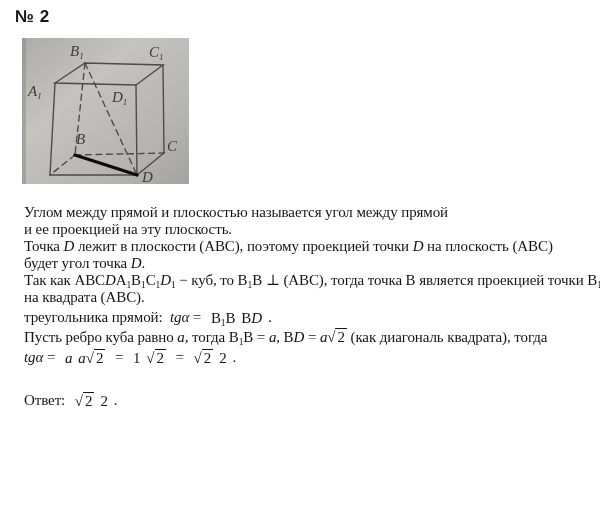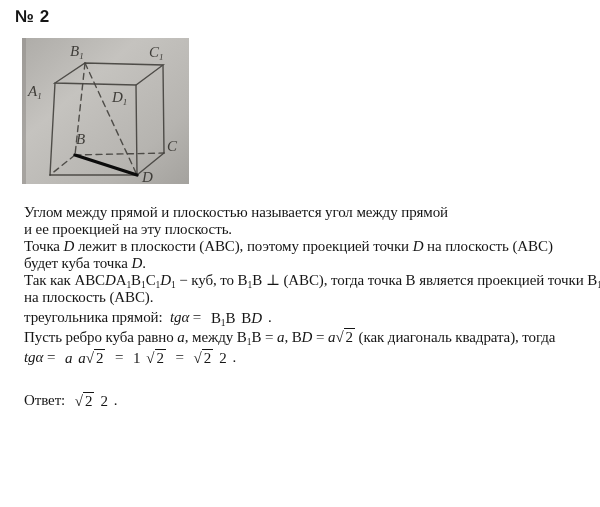--- a/index.html
+++ b/index.html
@@ -76,29 +76,29 @@
   <text x="54" y="106"><tspan>B</tspan></text>
   <text x="145" y="113"><tspan>C</tspan></text>
   <text x="120" y="144"><tspan>D</tspan></text>
 </svg>
 
 <div class="solution">
   <div>
       <div class="line"><span>Углом между прямой и плоскостью называется угол между прямой</span></div>
       <div class="line"><span>и ее проекцией на эту плоскость.</span></div>
       <div class="line"><span>Точка </span><span class="it">D</span><span> лежит в плоскости (ABC), поэтому проекцией точки </span><span class="it">D</span><span> на плоскость (ABC)</span></div>
-      <div class="line"><span>будет куба точка </span><span class="it">D</span><span>.</span></div>
+      <div class="line"><span>будет угол точка </span><span class="it">D</span><span>.</span></div>
       <div class="line"><span>Так как ABC</span><span class="it">D</span><span>A</span><sub>1</sub><span>B</span><sub>1</sub><span>C</span><sub>1</sub><span class="it">D</span><sub>1</sub><span> − куб, то B</span><sub>1</sub><span>B ⊥ (ABC), тогда точка B является проекцией точки B</span><sub>1</sub></div>
-      <div class="line"><span>на плоскость (ABC).</span></div>
+      <div class="line"><span>на квадрата (ABC).</span></div>
       <div class="line mline"><span>треугольника прямой: </span><span class="it">tgα</span><span> = </span><span class="frac">
           <span class="fnum"><span>B</span><sub>1</sub><span>B</span></span>
           <span class="fbar"></span>
           <span class="fden"><span>B</span><span class="it">D</span></span>
         </span><span>.</span></div>
-      <div class="line"><span>Пусть ребро куба равно </span><span class="it">a</span><span>, между B</span><sub>1</sub><span>B = </span><span class="it">a</span><span>, B</span><span class="it">D</span><span> = </span><span class="it">a</span><span class="sq"><span class="sqs">√</span><span class="sqr"><span>2</span></span></span><span> (как диагональ квадрата), тогда</span></div>
+      <div class="line"><span>Пусть ребро куба равно </span><span class="it">a</span><span>, тогда B</span><sub>1</sub><span>B = </span><span class="it">a</span><span>, B</span><span class="it">D</span><span> = </span><span class="it">a</span><span class="sq"><span class="sqs">√</span><span class="sqr"><span>2</span></span></span><span> (как диагональ квадрата), тогда</span></div>
       <div class="line mline"><span class="it">tgα</span><span> = </span><span class="frac">
           <span class="fnum"><span class="it">a</span></span>
           <span class="fbar"></span>
           <span class="fden"><span class="it">a</span><span class="sq"><span class="sqs">√</span><span class="sqr"><span>2</span></span></span></span>
         </span><span> = </span><span class="frac">
           <span class="fnum"><span>1</span></span>
           <span class="fbar"></span>
           <span class="fden"><span class="sq"><span class="sqs">√</span><span class="sqr"><span>2</span></span></span></span>
         </span><span> = </span><span class="frac">
           <span class="fnum"><span class="sq"><span class="sqs">√</span><span class="sqr"><span>2</span></span></span></span>

